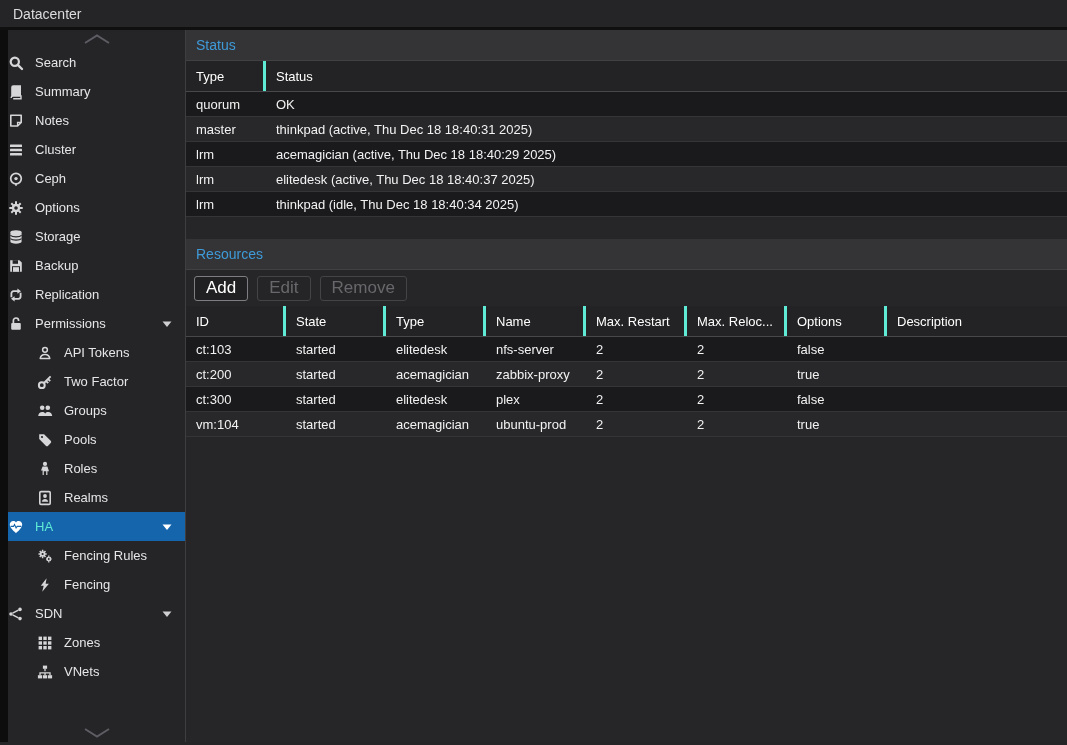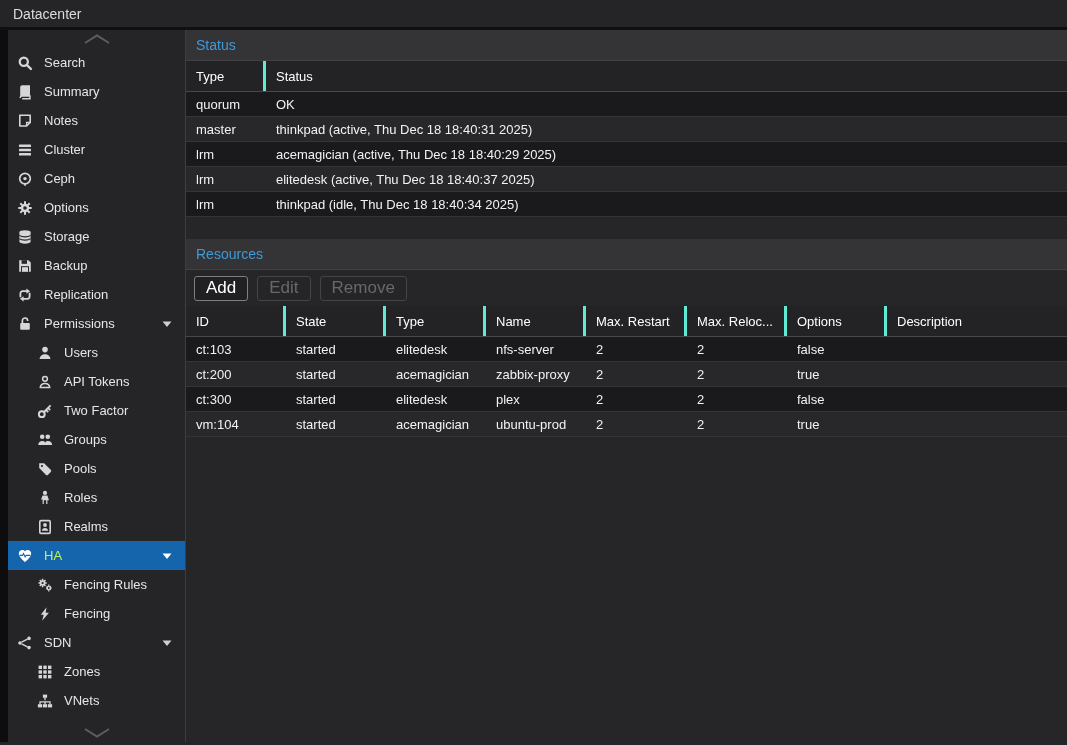--- a/index.html
+++ b/index.html
@@ -19,26 +19,26 @@
   .layout { display:flex; height:712px; }
   .leftstrip { width:8px; background:#0d0d0e; flex:0 0 8px; }
   .sidebar {
     width:178px; flex:0 0 178px; background:#252527;
     border-right:1px solid #3e3e41; position:relative;
   }
   .scroll-ind { height:18px; display:flex; justify-content:center; align-items:center; color:#5d5d63; }
   .scroll-ind.bottom { position:absolute; bottom:1px; left:0; right:0; height:16px; }
   .nav-item {
     height:29px; display:flex; align-items:center; gap:11px;
-    padding-left:9px; cursor:pointer; position:relative; color:#e6e6e8;
+    cursor:pointer; position:relative; color:#e6e6e8;
   }
   .nav-item.lvl1 { padding-left:29px; }
   .nicon { width:16px; height:16px; display:inline-flex; color:#d6d6d8; flex:0 0 16px; }
   .nicon svg, .caret svg, .scroll-ind svg { display:block; }
-  .nav-item.selected { background:#1565ad; color:#bef264; }
+  .nav-item.selected { background:#1565ad; color:#5eead4; }
   .nav-item.selected .nicon, .nav-item.selected .caret { color:#fff; }
   .caret { position:absolute; right:10px; width:16px; height:16px; color:#cfcfd2; }
   
   .content { flex:1 1 auto; min-width:0; display:flex; flex-direction:column; background:#262628; }
   .panel-title {
     height:31px; background:#343437; border-bottom:1px solid #414144;
     display:flex; align-items:center; padding-left:10px;
     font-size:14px; color:#3f9ad8;
   }
   .grid-header { display:flex; height:31px; background:#232325; border-bottom:1px solid #48484b; }
@@ -179,29 +179,20 @@
               <rect x="3.2" y="7" width="9.6" height="6.8" rx="1" fill="currentColor"></rect>
               <path d="M5.4 7V4.6a2.6 2.6 0 0 1 5.2 0V5" fill="none" stroke="currentColor" stroke-width="1.7"></path>
             </svg>
           </span>
           <span>Permissions</span>
           <span class="caret">
             <svg width="16" height="16" viewBox="0 0 16 16">
               <path d="M3.5 5.5h9L8 11z" fill="currentColor"></path>
             </svg>
           </span>
-        </div>
-        <div class="nav-item lvl1">
-          <span class="nicon">
-            <svg width="16" height="16" viewBox="0 0 16 16" fill="currentColor">
-              <circle cx="8" cy="4.6" r="2.8"></circle>
-              <path d="M2.6 14c.2-3.1 2.6-4.8 5.4-4.8s5.2 1.7 5.4 4.8z"></path>
-            </svg>
-          </span>
-          <span>Users</span>
         </div>
         <div class="nav-item lvl1">
           <span class="nicon">
             <svg width="16" height="16" viewBox="0 0 16 16">
               <circle cx="8" cy="4.8" r="2.4" fill="none" stroke="currentColor" stroke-width="1.5"></circle>
               <path d="M3.2 13.6c.3-2.7 2.3-4.2 4.8-4.2s4.5 1.5 4.8 4.2z" fill="none" stroke="currentColor" stroke-width="1.5" stroke-linejoin="round"></path>
             </svg>
           </span>
           <span>API Tokens</span>
         </div>

